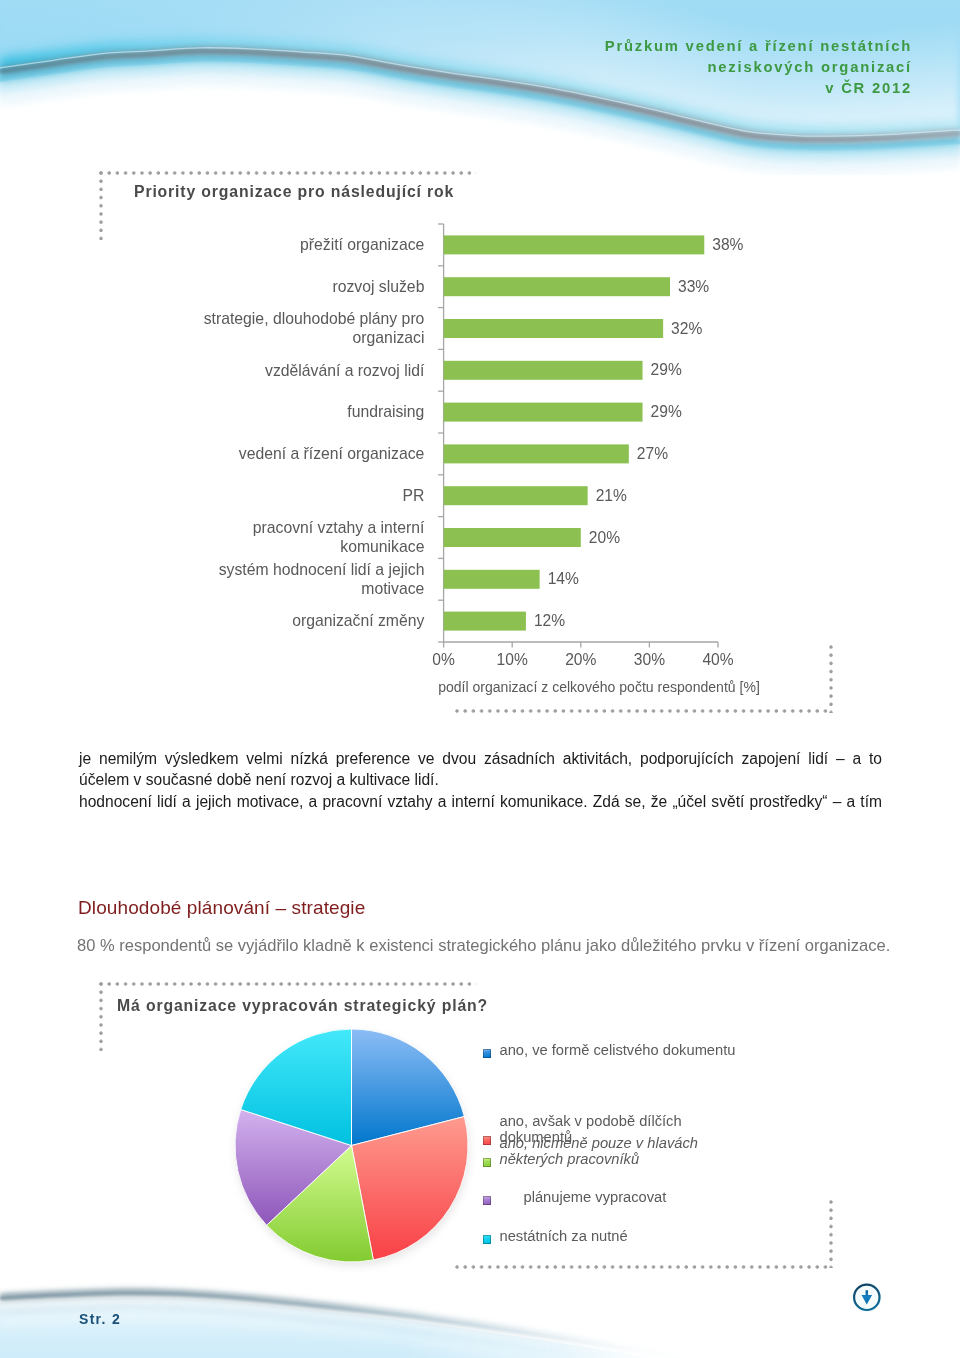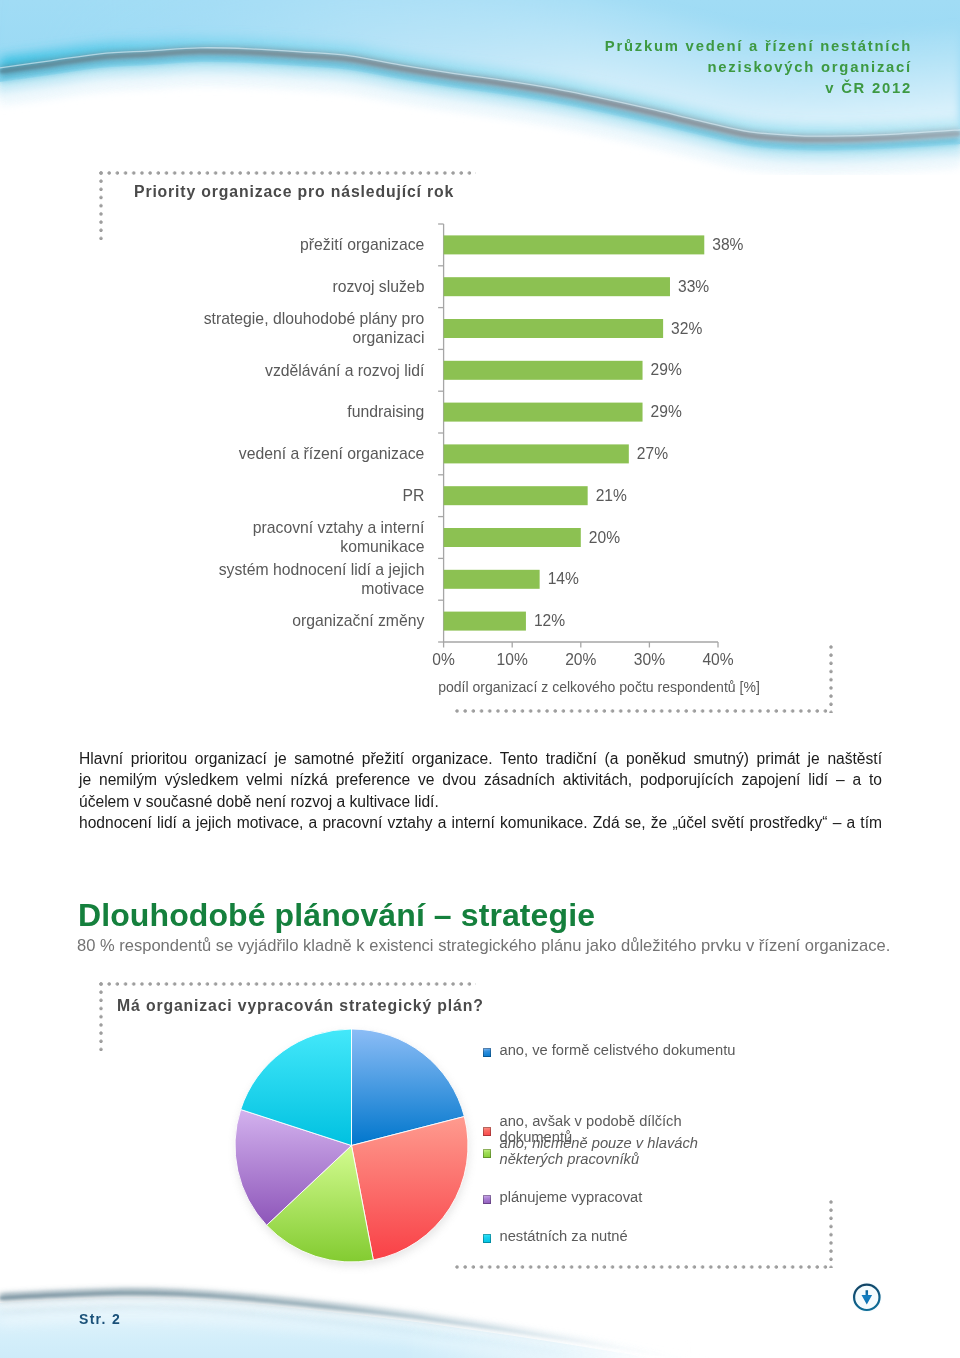--- a/index.html
+++ b/index.html
@@ -24,25 +24,25 @@
   
   .box-title{position:absolute;color:#4a4a4a;font-weight:bold;font-size:15.8px;letter-spacing:0.85px;}
 
   
   #barchart{position:absolute;left:0;top:0;width:960px;height:720px;}
 
   
   .bodytext{position:absolute;color:#1b1b1b;font-size:15.6px;line-height:21.3px;}
   .pline{text-align:justify;text-align-last:justify;white-space:nowrap;}
   .pline.last{text-align-last:left;}
-  .h2{position:absolute;color:#15803d;font-size:32px;font-weight:bold;letter-spacing:0.1px;white-space:nowrap;}
+  .h2{position:absolute;color:#7f1d1d;font-size:19px;font-weight:normal;letter-spacing:0.1px;white-space:nowrap;}
   .lead{position:absolute;color:#737373;font-size:16.55px;white-space:nowrap;}
 
   
-  .legend-item{position:absolute;display:flex;align-items:center;}
+  .legend-item{position:absolute;display:flex;align-items:flex-end;}
   .legend-swatch{width:8px;height:9px;margin-top:4.5px;margin-right:8.5px;flex:0 0 auto;}
   .legend-label{color:#5a5a5a;font-size:14.7px;line-height:16.2px;white-space:pre-line;}
 
   .pagenum{position:absolute;left:79px;top:1311px;color:#1a5179;font-size:14px;font-weight:bold;letter-spacing:1.3px;}
 </style>
 </head>
 <body>
 
 <div class="page">
 
@@ -265,35 +265,34 @@
         <text x="547.64" y="584.30" font-size="15.6px" fill="#595959" font-family="&quot;Liberation Sans&quot;, sans-serif">14%</text>
         <text x="424.40000000000003" y="574.90" text-anchor="end" font-size="15.75px" fill="#595959" font-family="&quot;Liberation Sans&quot;, sans-serif">systém hodnocení lidí a jejich</text>
         <text x="424.40000000000003" y="594.20" text-anchor="end" font-size="15.75px" fill="#595959" font-family="&quot;Liberation Sans&quot;, sans-serif">motivace</text>
         <rect x="443.6" y="611.60" width="82.32" height="19" fill="#8cc152"></rect>
         <text x="533.92" y="626.10" font-size="15.6px" fill="#595959" font-family="&quot;Liberation Sans&quot;, sans-serif">12%</text>
         <text x="424.40000000000003" y="626.30" text-anchor="end" font-size="15.75px" fill="#595959" font-family="&quot;Liberation Sans&quot;, sans-serif">organizační změny</text>
       </g>
 </svg>
 
 <div class="bodytext" style="left:79px;top:748px;width:803px;">
-  <div class="pline">Hlavní prioritou organizací je samotné přežití organizace. Tento tradiční (a poněkud smutný) primát je naštěstí</div>
   <div class="pline">je nemilým výsledkem velmi nízká preference ve dvou zásadních aktivitách, podporujících zapojení lidí – a to</div>
   <div class="pline last">účelem v současné době není rozvoj a kultivace lidí.</div>
   <div class="pline">hodnocení lidí a jejich motivace, a pracovní vztahy a interní komunikace. Zdá se, že „účel světí prostředky“ – a tím</div>
 </div>
 
 <div class="h2" style="left:78px;top:897px;">Dlouhodobé plánování – strategie</div>
 <div class="lead" style="left:77px;top:936px;width:830px;">80 % respondentů se vyjádřilo kladně k existenci strategického plánu jako důležitého prvku v řízení organizace.</div>
 
 <div class="dotrow" style="left:99px;top:982px;width:377px;"></div>
 <div class="dotcol" style="left:99px;top:982px;height:69px;"></div>
 <div class="dotcol" style="left:829px;top:1200px;height:68px;"></div>
 <div class="dotrow" style="left:455px;top:1265px;width:377px;"></div>
 
-<div class="box-title" style="left:117px;top:997px;">Má organizaci vypracován strategický plán?</div>
+<div class="box-title" style="left:117px;top:997px;">Má organizace vypracován strategický plán?</div>
 
 <svg id="piechart" viewBox="0 0 960 1358" style="position:absolute;left:0;top:0;width:960px;height:1358px;pointer-events:none;">
   <g id="pie-g">
         <defs>
           <filter id="pieshadow" x="-20%" y="-20%" width="140%" height="140%">
             <feGaussianBlur stdDeviation="4"></feGaussianBlur>
           </filter>
           <linearGradient id="pg0" x1="0" y1="0" x2="0" y2="1">
             <stop offset="0" stop-color="#8cbdf6"></stop>
             <stop offset="1" stop-color="#0076cc"></stop>
@@ -332,21 +331,21 @@
       <div class="legend-item" style="left: 483px; top: 1081px; margin-top: 32px;">
         <span class="legend-swatch" style="background: linear-gradient(170deg, rgb(254, 155, 143) 0%, rgb(250, 106, 99) 40%, rgb(249, 64, 70) 100%); box-shadow: rgba(0, 0, 0, 0.28) 0px 0px 0px 1px inset;"></span>
         <span class="legend-label">ano, avšak v podobě dílčích
 dokumentů</span>
       </div>
       <div class="legend-item" style="left: 483px; top: 1135px; font-style: italic;">
         <span class="legend-swatch" style="background: linear-gradient(170deg, rgb(211, 252, 144) 0%, rgb(160, 222, 88) 40%, rgb(131, 203, 49) 100%); box-shadow: rgba(0, 0, 0, 0.28) 0px 0px 0px 1px inset;"></span>
         <span class="legend-label">ano, nicméně pouze v hlavách
 některých pracovníků</span>
       </div>
-      <div class="legend-item" style="left: 483px; top: 1189px;">
+      <div class="legend-item" style="left: 483px; top: 1189px; gap: 24px;">
         <span class="legend-swatch" style="background: linear-gradient(170deg, rgb(211, 178, 238) 0%, rgb(171, 130, 212) 40%, rgb(141, 85, 185) 100%); box-shadow: rgba(0, 0, 0, 0.28) 0px 0px 0px 1px inset;"></span>
         <span class="legend-label">plánujeme vypracovat</span>
       </div>
       <div class="legend-item" style="left: 483px; top: 1228px;">
         <span class="legend-swatch" style="background: linear-gradient(170deg, rgb(68, 232, 250) 0%, rgb(20, 210, 240) 40%, rgb(0, 193, 224) 100%); box-shadow: rgba(0, 0, 0, 0.28) 0px 0px 0px 1px inset;"></span>
         <span class="legend-label">nestátních za nutné</span>
       </div>
     </div>
 
 <div class="pagenum">Str. 2</div>

